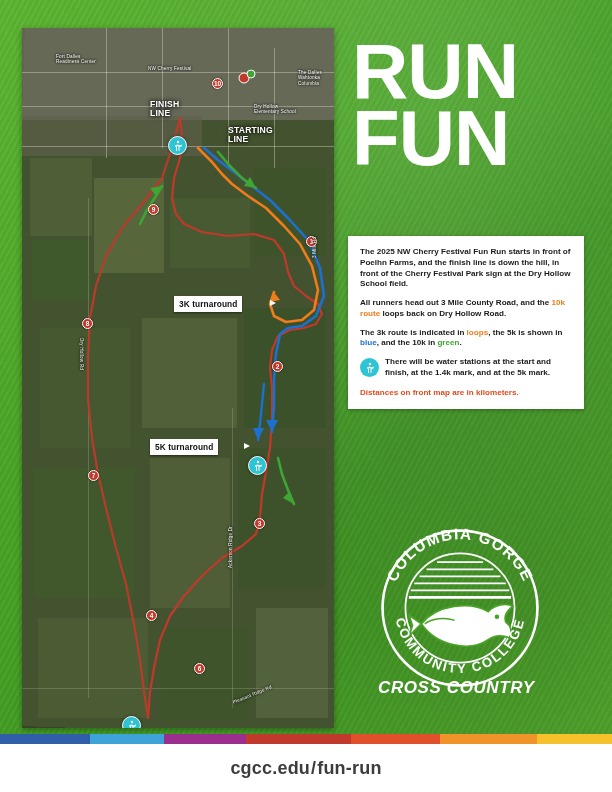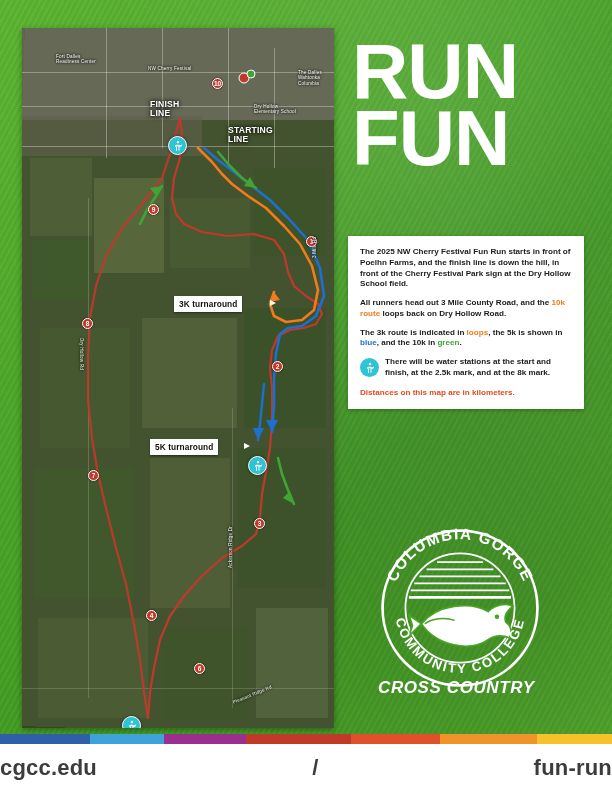--- a/index.html
+++ b/index.html
@@ -206,22 +206,22 @@
     position: absolute;
     left: 0; bottom: 48px;
     width: 612px; height: 10px;
     display: flex;
   }
   #footer-strip div { height: 100%; }
   #footer-url {
     position: absolute;
     left: 0; bottom: 0;
     width: 612px; height: 48px;
-    display: flex; align-items: center; justify-content: space-between;
-    font-size: 22px;
+    display: flex; align-items: center; justify-content: center;
+    font-size: 18px;
     font-weight: bold;
     color: #3c3c3c;
     letter-spacing: 0.2px;
   }
   #footer-url .slash { color: #3c3c3c; padding: 0 1px; }
 </style>
 </head>
 <body>
 
 <div id="page">
@@ -349,23 +349,23 @@
     <p><span>All runners head out 3 Mile County Road, and the </span><span class="c-orange">10k route</span><span> loops back on Dry Hollow Road.</span></p>
     <p><span>The 3k route is indicated in </span><span class="c-orange">loops</span><span>, the 5k is shown in </span><span class="c-blue">blue</span><span>, and the 10k in </span><span class="c-green">green</span><span>.</span></p>
     <div class="water-row">
       <span class="ws-badge">
         <svg viewBox="0 0 24 24">
           <circle cx="12" cy="4" r="2.4" fill="#fff"></circle>
           <path d="M6 11 L11 9 L16 11 L20 9 L20 12 L16 14 L11 12 L7 14 Z" fill="#fff"></path>
           <path d="M9 14 L9 21 M14 13 L14 21" stroke="#fff" stroke-width="2" stroke-linecap="round"></path>
         </svg>
       </span>
-      <p>There will be water stations at the start and finish, at the 2.5k mark, and at the 8k mark.</p>
+      <p>There will be water stations at the start and finish, at the 1.4k mark, and at the 5k mark.</p>
     </div>
-    <div class="distances">Distances on this map are in kilometers.</div>
+    <div class="distances">Distances on front map are in kilometers.</div>
   </div>
 
   <div id="logo-block">
     <svg id="logo-circle" viewBox="0 0 200 200">
       <defs>
         <path id="arcTop" d="M 22,100 A 78,78 0 0 1 178,100" fill="none"></path>
         <path id="arcBottom" d="M 26,100 A 74,74 0 0 0 174,100" fill="none"></path>
       </defs>
       <circle cx="100" cy="100" r="88" fill="none" stroke="#ffffff" stroke-width="3"></circle>
       <circle cx="100" cy="100" r="62" fill="none" stroke="#ffffff" stroke-width="2"></circle>

